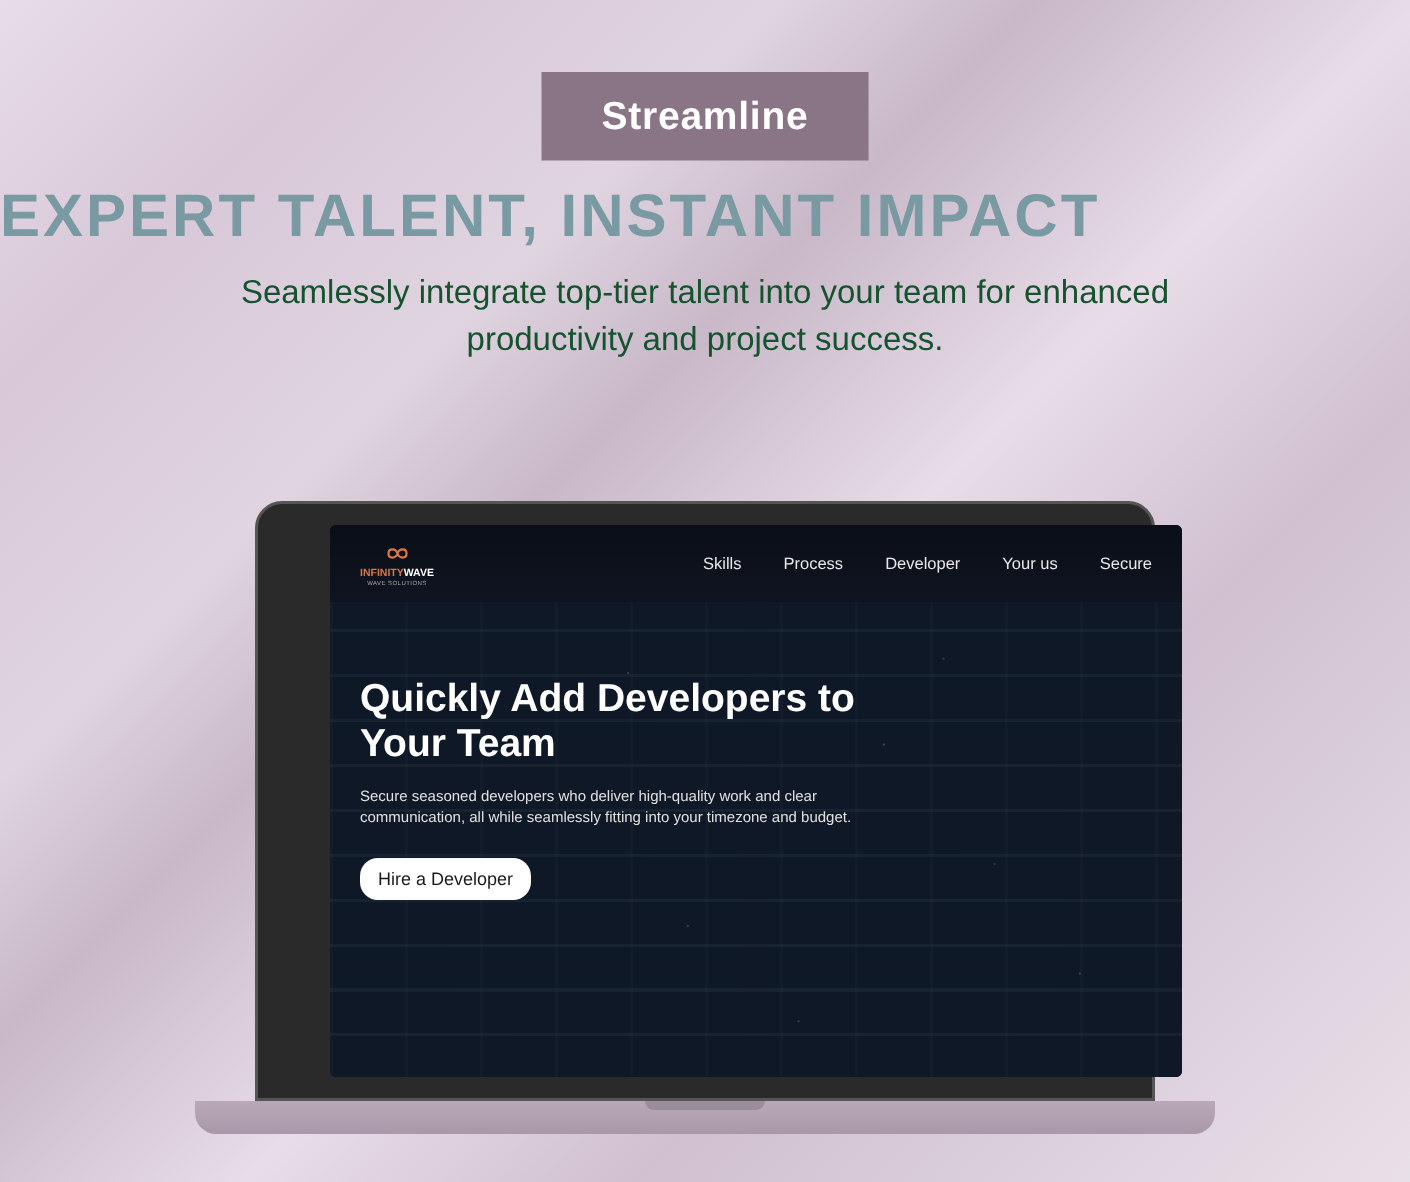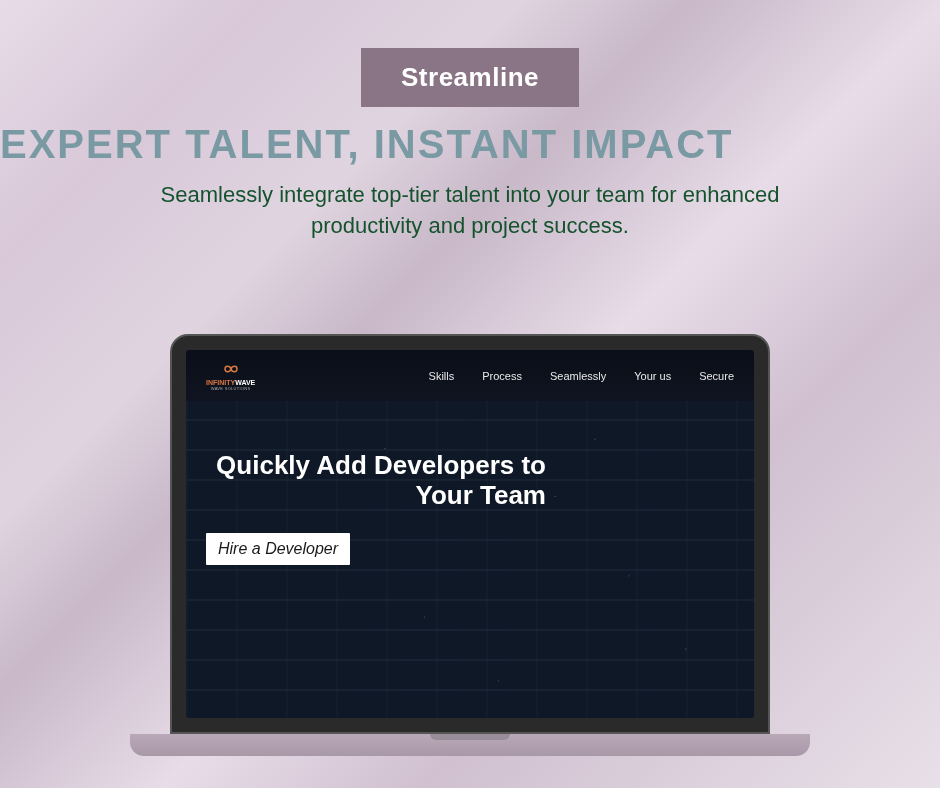--- a/index.html
+++ b/index.html
@@ -61,20 +61,21 @@
       padding: 14px;
       border: 2px solid #555;
     }
     .laptop-screen {
       width: 100%;
       height: 100%;
       background: #0a0e18;
       border-radius: 4px;
       overflow: hidden;
       position: relative;
+      margin-left: 34px;
     }
     .laptop-base {
       width: 680px;
       height: 22px;
       background: linear-gradient(180deg, #b8a8b8 0%, #a898a8 100%);
       margin-left: -40px;
       border-radius: 0 0 14px 14px;
       position: relative;
     }
     .laptop-base::before {
@@ -162,39 +163,37 @@
       z-index: 2;
       padding: 50px 20px 16px 20px;
       max-width: 380px;
     }
     .hero-title {
       color: #fff;
       font-size: 26px;
       font-weight: 600;
       line-height: 1.15;
       margin-bottom: 14px;
-      text-align: right;
     }
     .hero-p1, .hero-p2 {
       color: #e0e0e0;
       font-size: 10px;
       line-height: 1.45;
       margin-bottom: 10px;
     }
     .cta {
       display: inline-block;
       background: #fff;
       color: #1a1a1a;
-      font-size: 16px;
+      font-size: 12px;
       font-weight: 500;
       padding: 7px 12px;
-      border-radius: 1px;
+      border-radius: 12px;
       margin-top: 8px;
       cursor: pointer;
-      font-style: italic;
     }
   </style>
 </head>
 <body>
 
 <div class="badge">Streamline</div>
 <div class="title">EXPERT TALENT, INSTANT IMPACT</div>
 <div class="subtitle">Seamlessly integrate top-tier talent into your team for enhanced productivity and project success.</div>
 
 <div class="laptop">
@@ -205,30 +204,31 @@
         <div class="logo">
           <svg class="logo-icon" viewBox="0 0 40 24">
             <path d="M10 12 C10 6, 18 6, 20 12 C22 18, 30 18, 30 12 C30 6, 22 6, 20 12 C18 18, 10 18, 10 12 Z" fill="none" stroke="#d97842" stroke-width="2.5"></path>
           </svg>
           <div class="logo-text"><span class="orange">INFINITY</span><span class="white">WAVE</span></div>
           <div class="logo-sub">WAVE SOLUTIONS</div>
         </div>
         <div class="nav">
           <span class="nav-item">Skills</span>
           <span class="nav-item">Process</span>
-          <span class="nav-item">Seamlessly</span>
+          <span class="nav-item">Developer</span>
           <span class="nav-item">Your us</span>
           <span class="nav-item">Secure</span>
         </div>
       </div>
 
       <div class="hero">
         <div class="building-bg"></div>
         <div class="hero-content">
           <h1 class="hero-title">Quickly Add Developers to Your Team</h1>
+          <p class="hero-p1">Secure seasoned developers who deliver high-quality work and clear communication, all while seamlessly fitting into your timezone and budget.</p>
           <div class="cta">Hire a Developer</div>
         </div>
       </div>
 
     </div>
   </div>
   <div class="laptop-base"></div>
 </div>
 
 </body></html>

